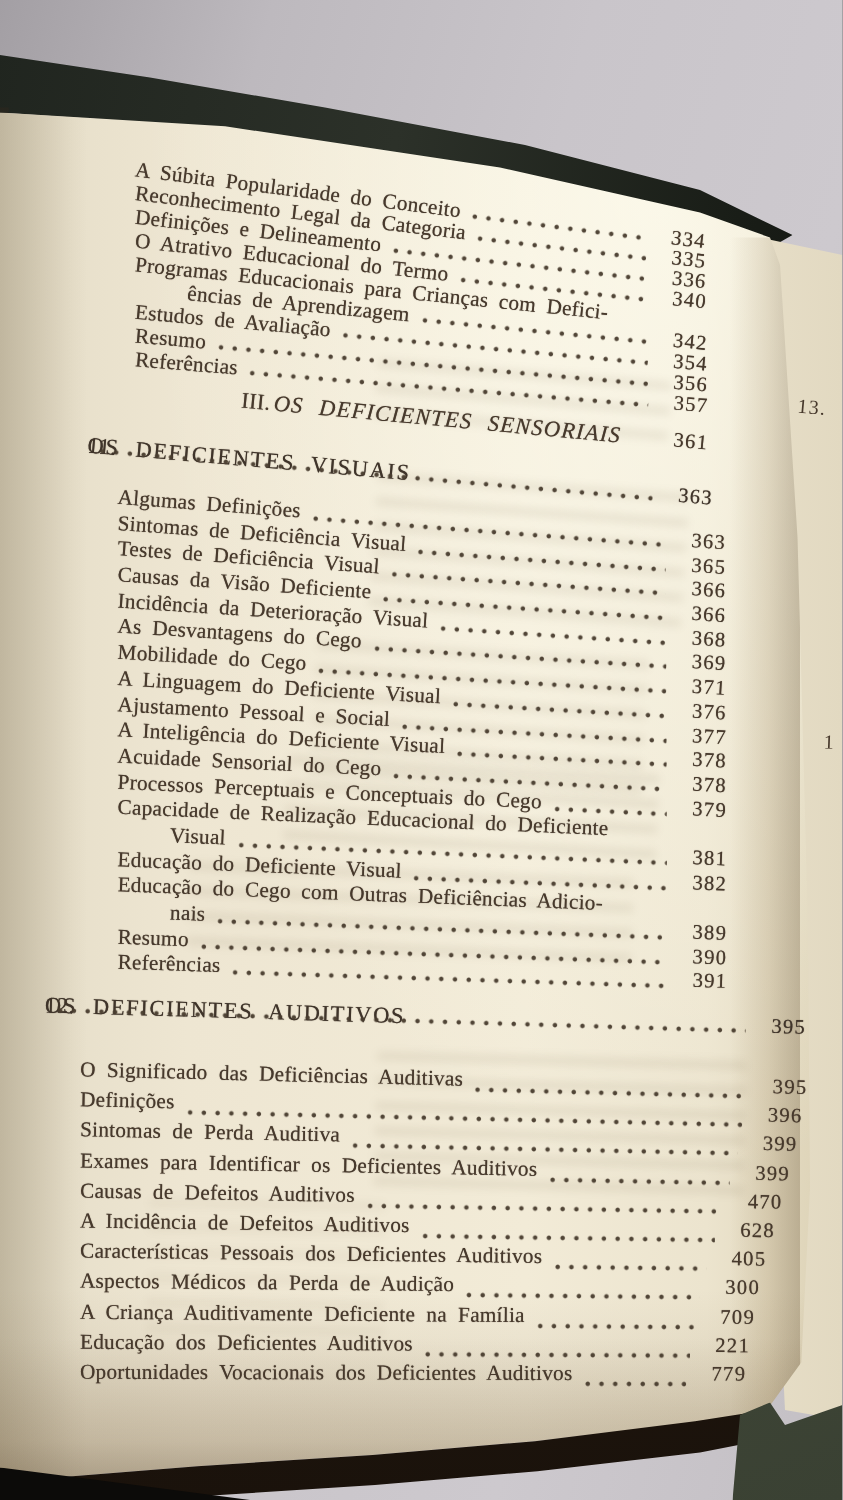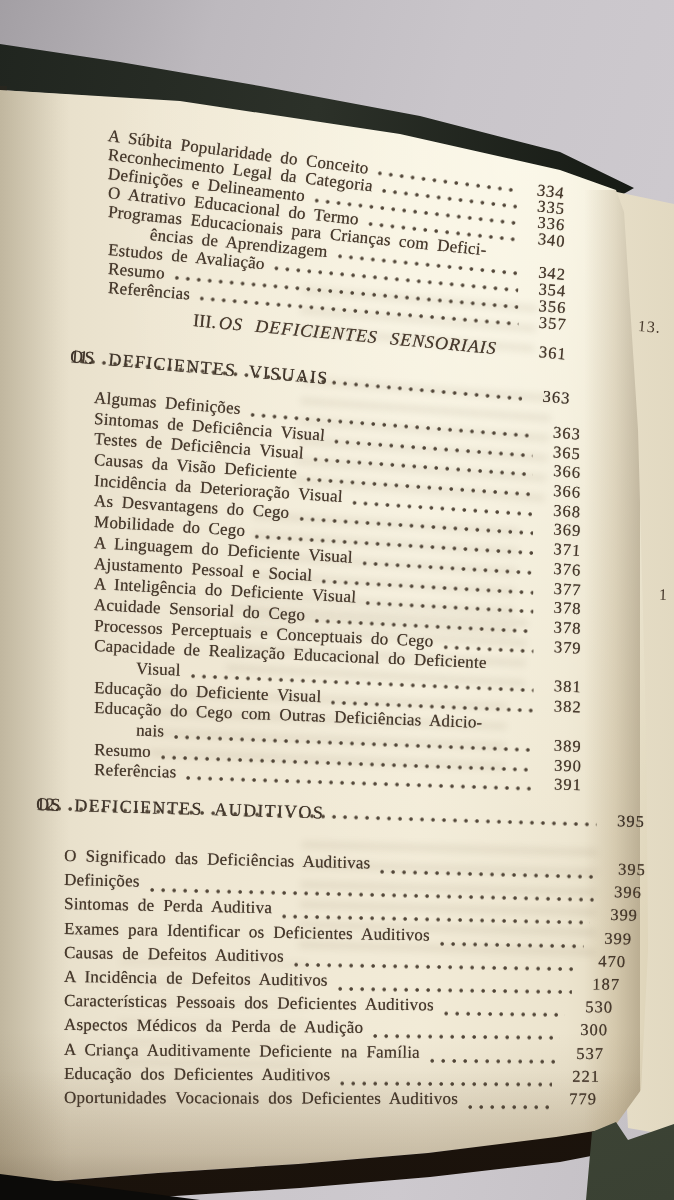--- a/index.html
+++ b/index.html
@@ -327,36 +327,36 @@
         <span class="num">399</span>
       </div>
       <div class="row">
         <span class="lbl">Causas de Defeitos Auditivos</span>
         <span class="dots"></span>
         <span class="num">470</span>
       </div>
       <div class="row">
         <span class="lbl">A Incidência de Defeitos Auditivos</span>
         <span class="dots"></span>
-        <span class="num">187</span>
+        <span class="num">628</span>
       </div>
       <div class="row">
         <span class="lbl">Características Pessoais dos Deficientes Auditivos</span>
         <span class="dots"></span>
-        <span class="num">530</span>
+        <span class="num">405</span>
       </div>
       <div class="row">
         <span class="lbl">Aspectos Médicos da Perda de Audição</span>
         <span class="dots"></span>
         <span class="num">300</span>
       </div>
       <div class="row">
         <span class="lbl">A Criança Auditivamente Deficiente na Família</span>
         <span class="dots"></span>
-        <span class="num">537</span>
+        <span class="num">709</span>
       </div>
       <div class="row">
         <span class="lbl">Educação dos Deficientes Auditivos</span>
         <span class="dots"></span>
         <span class="num">221</span>
       </div>
       <div class="row">
         <span class="lbl">Oportunidades Vocacionais dos Deficientes Auditivos</span>
         <span class="dots"></span>
         <span class="num">779</span>

